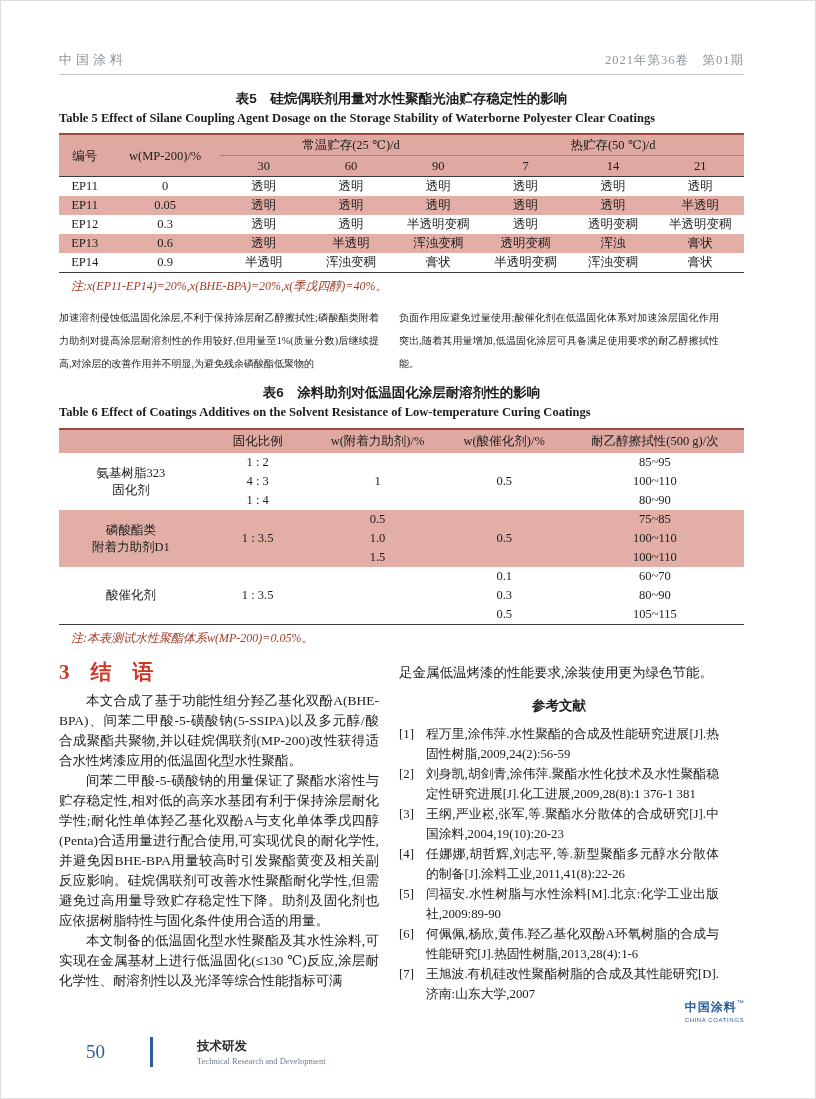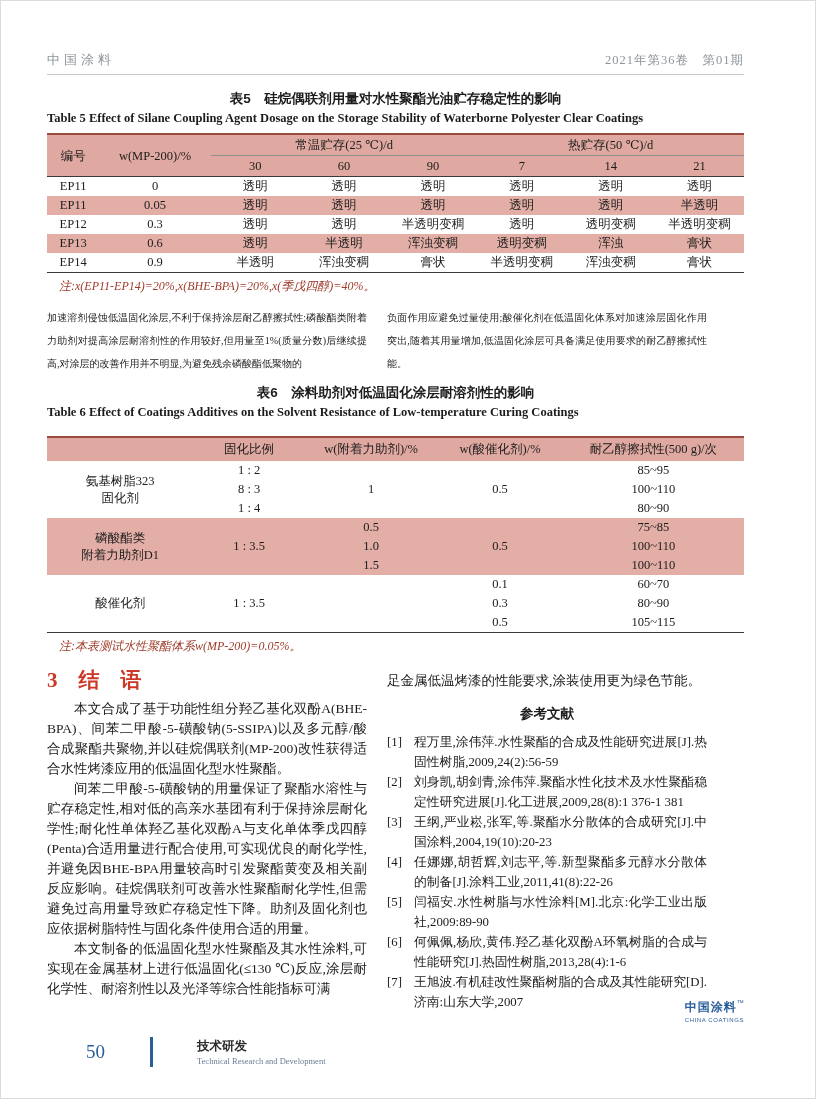--- a/index.html
+++ b/index.html
@@ -3,21 +3,21 @@
 <meta charset="utf-8">
 <style>
   * { box-sizing: border-box; }
   html,body { margin:0; padding:0; background:#f3f3f3; }
   .page {
     position: relative;
     width: 816px; height: 1099px;
     margin: 0 auto;
     background: #ffffff;
     border: 1px solid #dcdcdc;
-    padding: 50px 71px 0 46px;
+    padding: 50px 71px 0 58px;
     font-family: "Liberation Serif","DejaVu Serif",serif;
     color: #1c1c1c;
     overflow: hidden;
   }
 
   
   .phead { display:flex; justify-content:space-between; align-items:flex-end;
            border-bottom:1px solid #c6cacd; padding-bottom:5px; }
   .phead .journal { color:#8d959b; font-size:13px; letter-spacing:4px; }
   .phead .issue { color:#8d959b; font-size:12.5px; letter-spacing:1px; }
@@ -31,21 +31,21 @@
   table { border-collapse:collapse; width:100%; table-layout:fixed; }
   .t5 { margin-top:7px; font-size:12.5px;
         border-top:2px solid #9c4a3e; border-bottom:1px solid #3a3a3a; }
   .t5 thead { border-bottom:1px solid #3a3a3a; }
   .t5 th, .t5 td { text-align:center; font-weight:normal; padding:0;
                    height:19px; line-height:19px; overflow:hidden; white-space:nowrap; }
   .t5 thead th { background:#dfa9a1; height:20px; line-height:20px; }
   .t5 thead th.grp { border-bottom:1px solid #8f8f8f; }
   .t5 tbody tr.pink td { background:#e2aea6; }
 
-  .t6 { margin-top:16px; font-size:12.5px;
+  .t6 { margin-top:8px; font-size:12.5px;
         border-top:2px solid #9c4a3e; border-bottom:1px solid #3a3a3a; }
   .t6 th, .t6 td { text-align:center; font-weight:normal; padding:0;
                    height:19px; line-height:19px; overflow:hidden; white-space:nowrap; }
   .t6 thead th { background:#dfa9a1; height:23px; line-height:23px; }
   .t6 tbody tr.pink td { background:#e2aea6; }
   .t6 td.glabel { line-height:17px; white-space:normal; }
 
   .note { color:#9e3a28; font-style:italic; font-size:12px; margin:5px 0 0 12px; }
 
   
@@ -206,21 +206,21 @@
         <td rowspan="3" class="glabel">
           <span>氨基树脂323</span><br>
           <span>固化剂</span>
         </td>
         <td>1 : 2</td>
         <td rowspan="3">1</td>
         <td rowspan="3">0.5</td>
         <td>85~95</td>
       </tr>
       <tr>
-        <td>8 : 3</td>
+        <td>4 : 3</td>
         <td>100~110</td>
       </tr>
       <tr>
         <td>1 : 4</td>
         <td>80~90</td>
       </tr>
 
       <tr class="pink">
         <td rowspan="3" class="glabel">
           <span>磷酸酯类</span><br>

